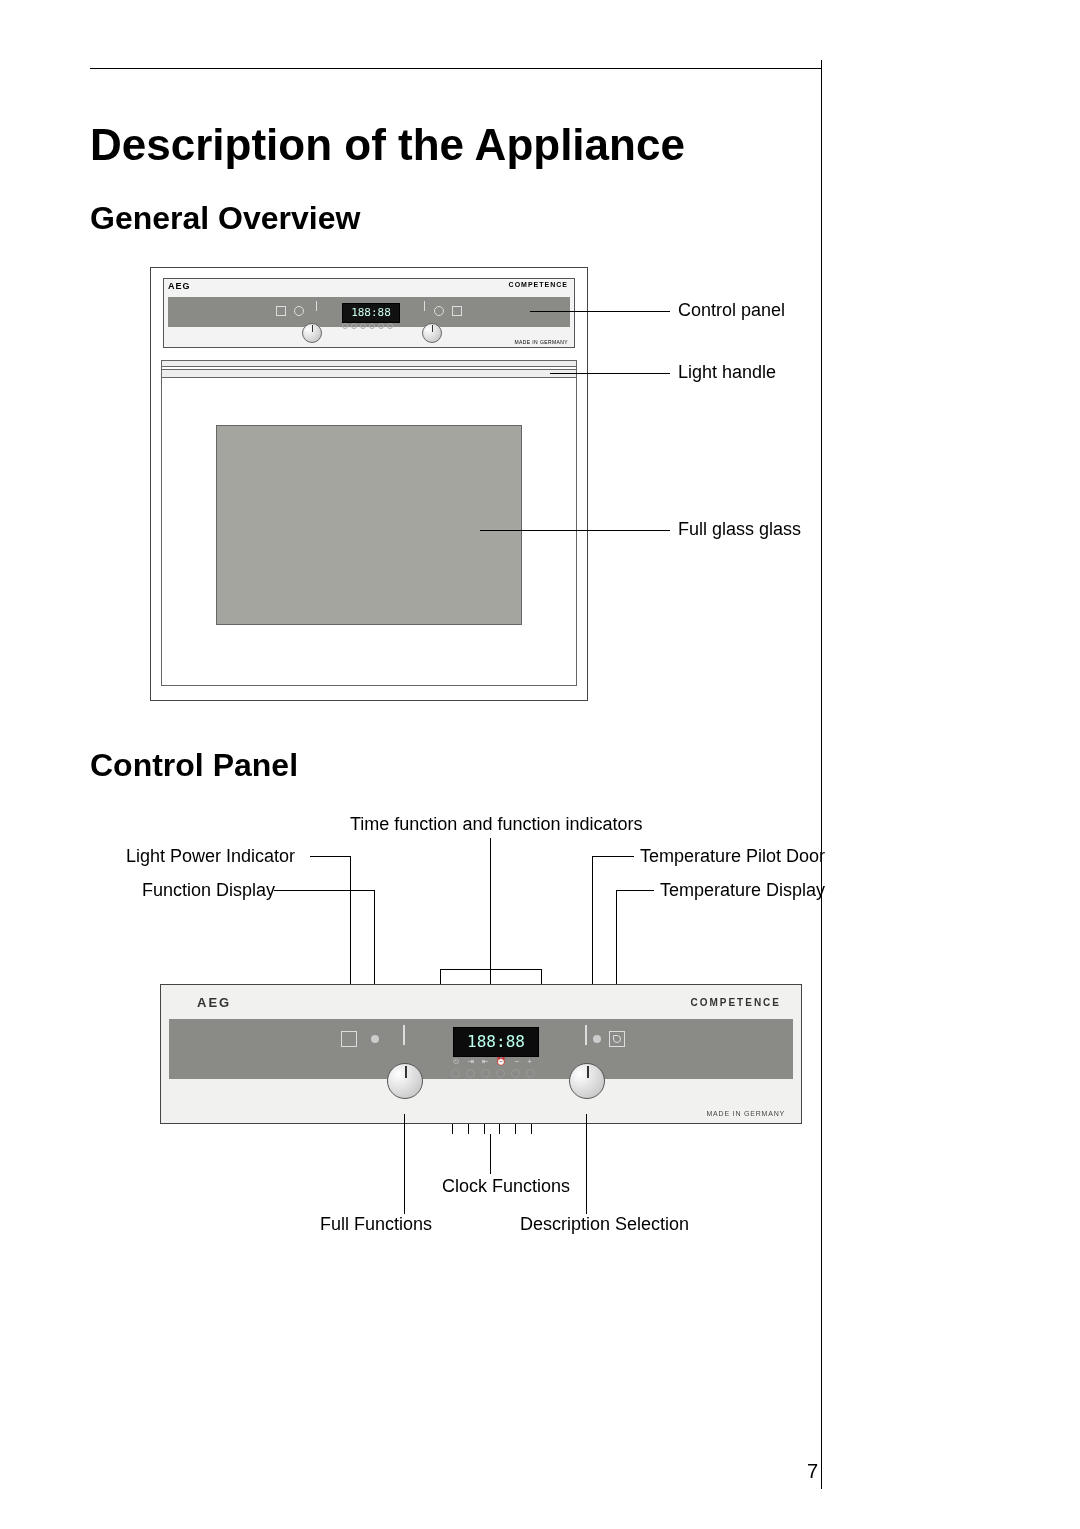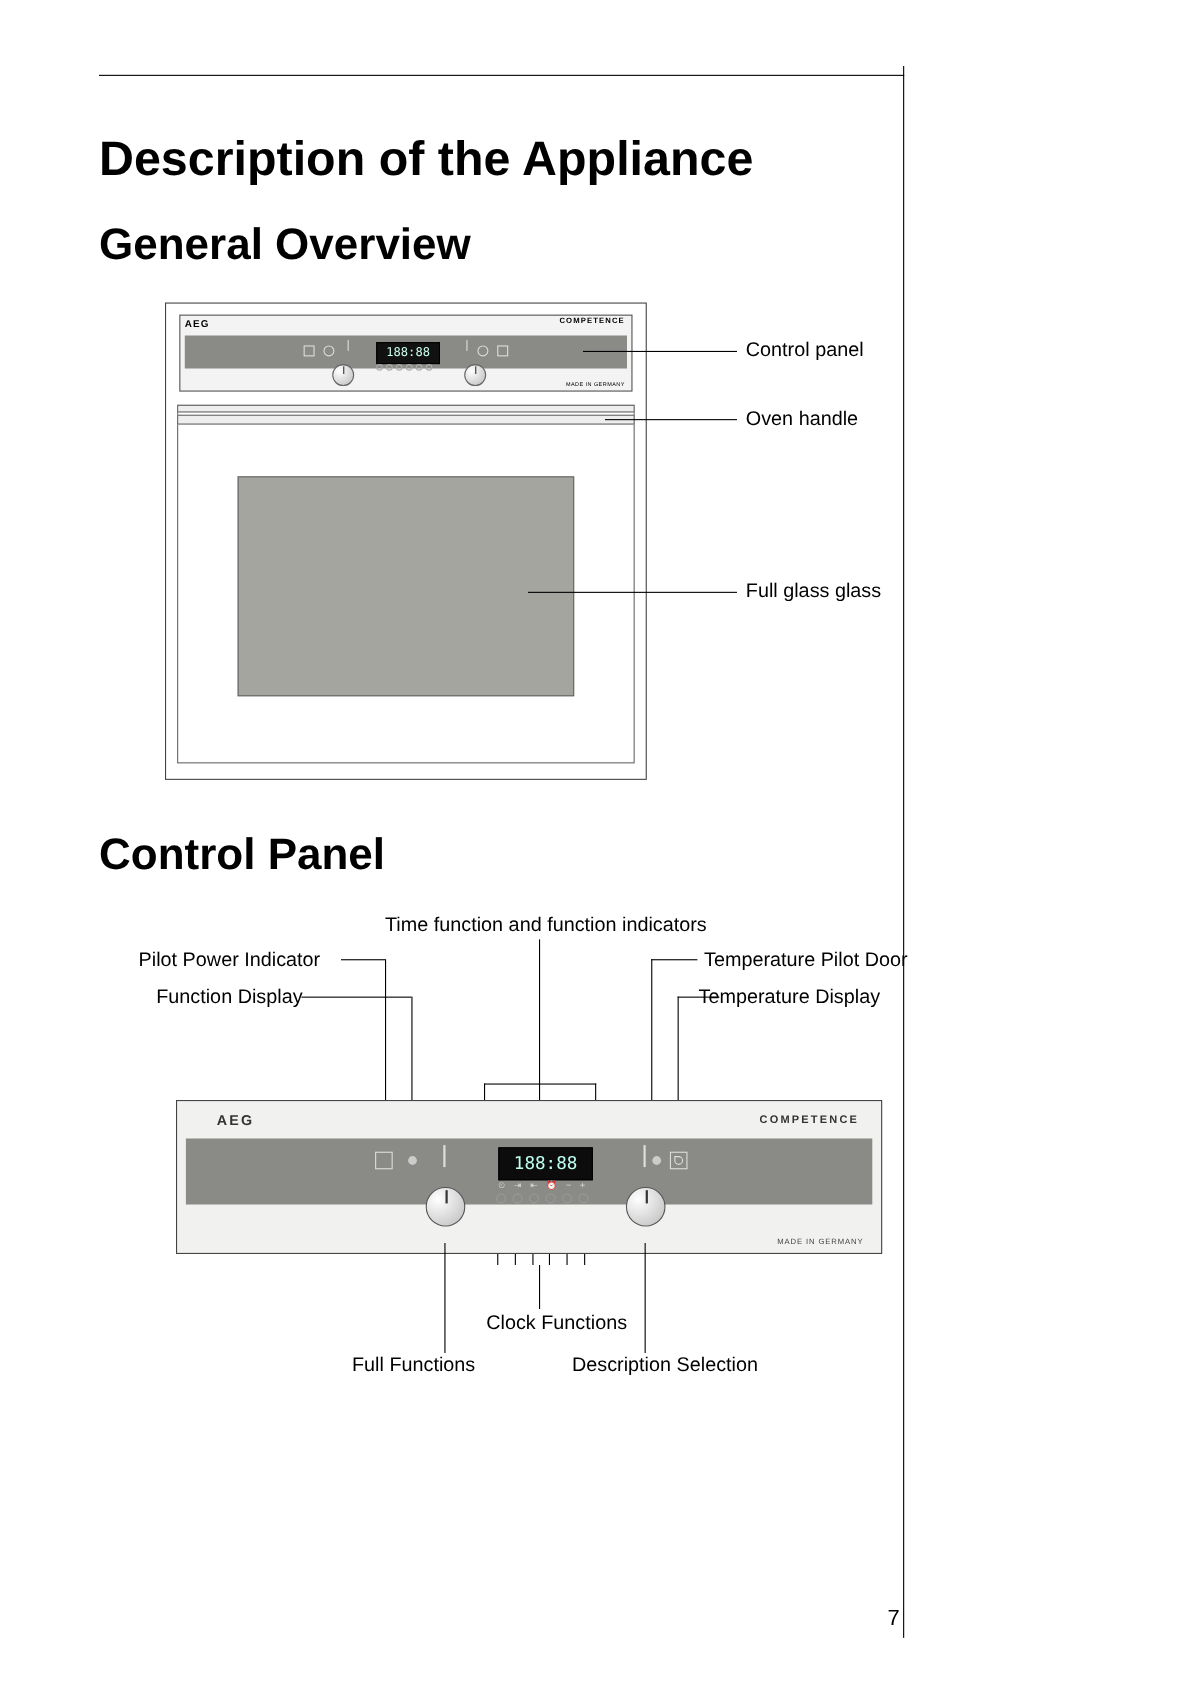--- a/index.html
+++ b/index.html
@@ -13,21 +13,21 @@
   }
   .rule{
     border:0;border-top:1.5px solid #000;
     position:absolute;left:90px;right:70px;top:60px;
   }
   .vline{
     position:absolute;right:70px;top:60px;bottom:40px;
     width:0;border-right:1.5px solid #000;
   }
   h1{font-size:44px;font-weight:800;margin:60px 0 30px 0;}
-  h2{font-size:40px;font-weight:800;margin:10px 0 30px 0;}
+  h2{font-size:32px;font-weight:800;margin:10px 0 30px 0;}
 
   
   .fig1{position:relative;width:780px;height:440px;margin:0 0 40px 60px;}
   .oven{
     position:absolute;left:0;top:0;width:436px;height:432px;
     border:1.5px solid #444;background:#fff;
   }
   .cp{position:absolute;left:12px;top:10px;right:12px;height:68px;border:1px solid #555;background:#f3f3f3;}
   .cp-strip{position:absolute;left:4px;right:4px;top:18px;height:30px;background:#8a8b87;}
   .cp-brand{position:absolute;left:4px;top:2px;font-size:9px;font-weight:bold;letter-spacing:1px;}
@@ -135,47 +135,47 @@
     <div class="handlebar">
       <div class="h1"></div>
           <div class="h2"></div>
     </div>
   </div>
 
   <div class="lead" style="left:380px;top:44px;width:140px"></div>
   <span class="callout" style="left:528px;top:33px">Control panel</span>
 
   <div class="lead" style="left:400px;top:106px;width:120px"></div>
-  <span class="callout" style="left:528px;top:95px">Oven handle</span>
+  <span class="callout" style="left:528px;top:95px">Light handle</span>
 
   <div class="lead" style="left:330px;top:263px;width:190px"></div>
   <span class="callout" style="left:528px;top:252px">Full glass glass</span>
 </div>
 
 <h2>Control Panel</h2>
 
 <div class="fig2">
 
   <span class="lbl" style="left:230px;top:0px">Time function and function indicators</span>
   <div class="vlead" style="left:370px;top:24px;height:180px"></div>
   <div class="bracket" style="left:320px;top:155px;width:100px;height:18px"></div>
 
-  <span class="lbl" style="left:6px;top:32px">Pilot Power Indicator</span>
+  <span class="lbl" style="left:6px;top:32px">Light Power Indicator</span>
   <div class="hlead" style="left:190px;top:42px;width:40px"></div>
   <div class="vlead" style="left:230px;top:42px;height:178px"></div>
 
   <span class="lbl" style="left:22px;top:66px">Function Display</span>
   <div class="hlead" style="left:154px;top:76px;width:100px"></div>
   <div class="vlead" style="left:254px;top:76px;height:146px"></div>
 
   <span class="lbl" style="left:520px;top:32px">Temperature Pilot Door</span>
   <div class="hlead" style="left:472px;top:42px;width:42px"></div>
   <div class="vlead" style="left:472px;top:42px;height:180px"></div>
 
-  <span class="lbl" style="left:515px;top:66px">Temperature Display</span>
+  <span class="lbl" style="left:540px;top:66px">Temperature Display</span>
   <div class="hlead" style="left:496px;top:76px;width:38px"></div>
   <div class="vlead" style="left:496px;top:76px;height:146px"></div>
 
   <div class="panel">
     <span class="brand">AEG</span>
     <span class="brand-r">COMPETENCE</span>
     <div class="pstrip"></div>
 
     <span class="sqbig" style="left:180px"></span>
     <span class="dotind" style="left:210px"></span>

